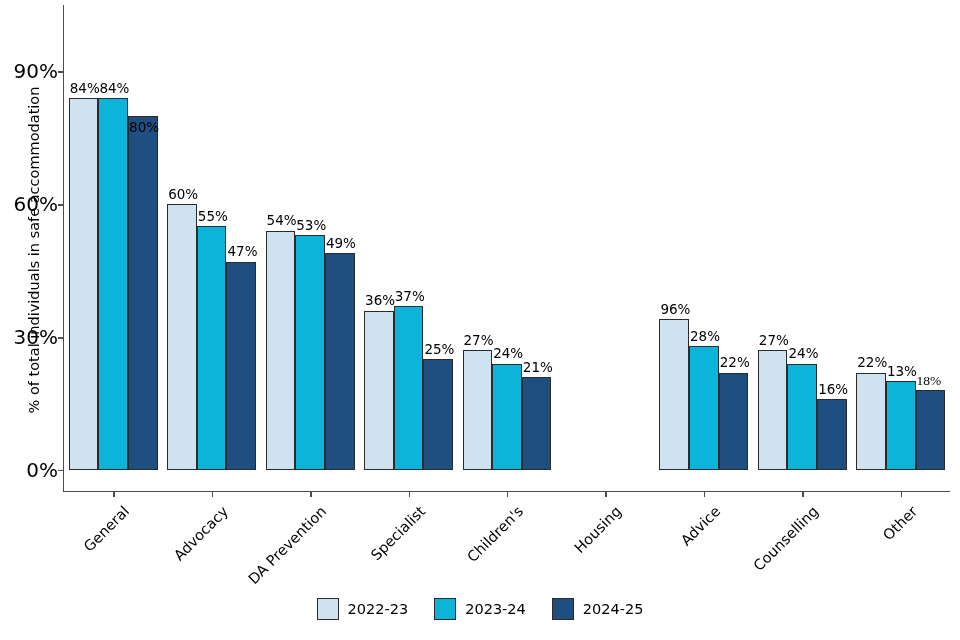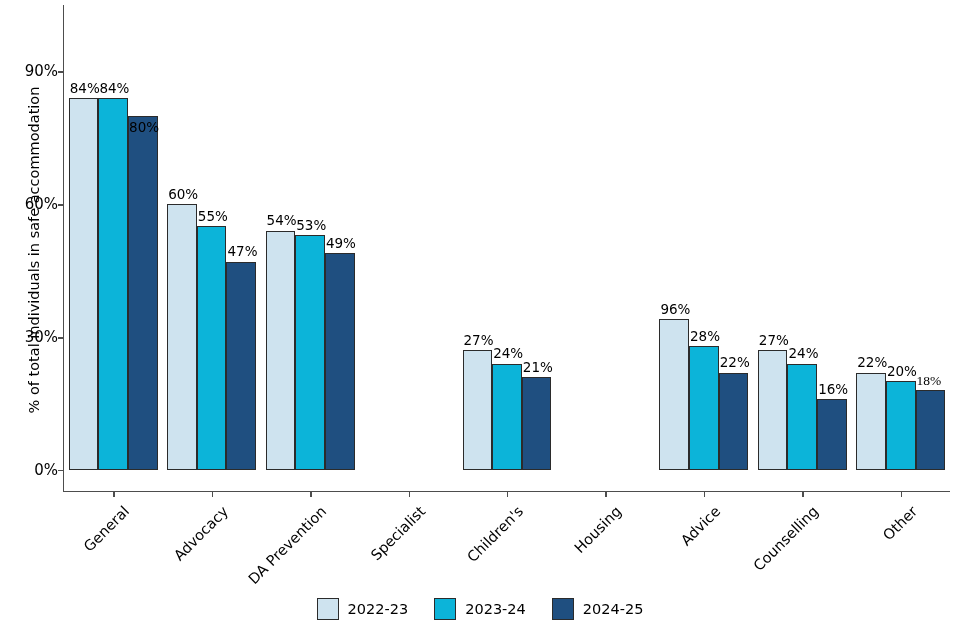--- a/index.html
+++ b/index.html
@@ -64,21 +64,21 @@
     height: 1.4px;
     background: #4d4d4d;
   }
 
   
   .y-tick {
     position: absolute;
     left: 0px;
     width: 58px;
     text-align: right;
-    font-size: 15px;
+    font-size: 20px;
     line-height: 14.5px;
     color: #000;
   }
   .y-tick-mark {
     position: absolute;
     left: 58px;
     width: 5px;
     height: 1.4px;
     background: #4d4d4d;
   }
@@ -198,20 +198,28 @@
         <div class="bar-label" style="left: 60.3333px; bottom: 211.143px;">47%</div>
       </div>
       <div class="bar-group" style="left: 201.611px; width: 89px;">
         <div class="bar s0" style="left: 0px; width: 29.6667px; height: 239.143px; background: rgb(206, 227, 239);"></div>
         <div class="bar-label" style="left: 1px; bottom: 242.143px;">54%</div>
         <div class="bar s1" style="left: 29.6667px; width: 29.6667px; height: 234.714px; background: rgb(12, 180, 217);"></div>
         <div class="bar-label" style="left: 30.6667px; bottom: 237.714px;">53%</div>
         <div class="bar s2" style="left: 59.3333px; width: 29.6667px; height: 217px; background: rgb(31, 79, 128);"></div>
         <div class="bar-label" style="left: 60.3333px; bottom: 220px;">49%</div>
       </div>
+      <div class="bar-group" style="left: 300.056px; width: 89px;">
+        <div class="bar s0" style="left: 0px; width: 29.6667px; height: 159.429px; background: rgb(206, 227, 239);"></div>
+        <div class="bar-label" style="left: 1px; bottom: 162.429px;">36%</div>
+        <div class="bar s1" style="left: 29.6667px; width: 29.6667px; height: 163.857px; background: rgb(12, 180, 217);"></div>
+        <div class="bar-label" style="left: 30.6667px; bottom: 166.857px;">37%</div>
+        <div class="bar s2" style="left: 59.3333px; width: 29.6667px; height: 110.714px; background: rgb(31, 79, 128);"></div>
+        <div class="bar-label" style="left: 60.3333px; bottom: 113.714px;">25%</div>
+      </div>
       <div class="bar-group" style="left: 398.5px; width: 89px;">
         <div class="bar s0" style="left: 0px; width: 29.6667px; height: 119.571px; background: rgb(206, 227, 239);"></div>
         <div class="bar-label" style="left: 1px; bottom: 122.571px;">27%</div>
         <div class="bar s1" style="left: 29.6667px; width: 29.6667px; height: 106.286px; background: rgb(12, 180, 217);"></div>
         <div class="bar-label" style="left: 30.6667px; bottom: 109.286px;">24%</div>
         <div class="bar s2" style="left: 59.3333px; width: 29.6667px; height: 93px; background: rgb(31, 79, 128);"></div>
         <div class="bar-label" style="left: 60.3333px; bottom: 96px;">21%</div>
       </div>
       <div class="bar-group" style="left: 595.389px; width: 89px;">
         <div class="bar s0" style="left: 0px; width: 29.6667px; height: 150.571px; background: rgb(206, 227, 239);"></div>
@@ -226,21 +234,21 @@
         <div class="bar-label" style="left: 1px; bottom: 122.571px;">27%</div>
         <div class="bar s1" style="left: 29.6667px; width: 29.6667px; height: 106.286px; background: rgb(12, 180, 217);"></div>
         <div class="bar-label" style="left: 30.6667px; bottom: 109.286px;">24%</div>
         <div class="bar s2" style="left: 59.3333px; width: 29.6667px; height: 70.8571px; background: rgb(31, 79, 128);"></div>
         <div class="bar-label" style="left: 60.3333px; bottom: 73.8571px;">16%</div>
       </div>
       <div class="bar-group" style="left: 792.278px; width: 89px;">
         <div class="bar s0" style="left: 0px; width: 29.6667px; height: 97.4286px; background: rgb(206, 227, 239);"></div>
         <div class="bar-label" style="left: 1px; bottom: 100.429px;">22%</div>
         <div class="bar s1" style="left: 29.6667px; width: 29.6667px; height: 88.5714px; background: rgb(12, 180, 217);"></div>
-        <div class="bar-label" style="left: 30.6667px; bottom: 91.5714px;">20%</div>
+        <div class="bar-label" style="left: 30.6667px; bottom: 91.5714px;">13%</div>
         <div class="bar s2" style="left: 59.3333px; width: 29.6667px; height: 79.7143px; background: rgb(31, 79, 128);"></div>
         <div class="bar-label" style="left: 60.3333px; bottom: 82.7143px; font-family: Liberation Serif, serif;">18%</div>
       </div>
     </div>
 
   <div id="x-ticks">
       <div class="x-tick-mark" style="left: 113.222px;"></div>
       <div class="x-cat-label" style="left: 121.222px; margin-left: -200px; width: 200px;">General</div>
       <div class="x-tick-mark" style="left: 211.667px;"></div>
       <div class="x-cat-label" style="left: 219.667px; margin-left: -200px; width: 200px;">Advocacy</div>

